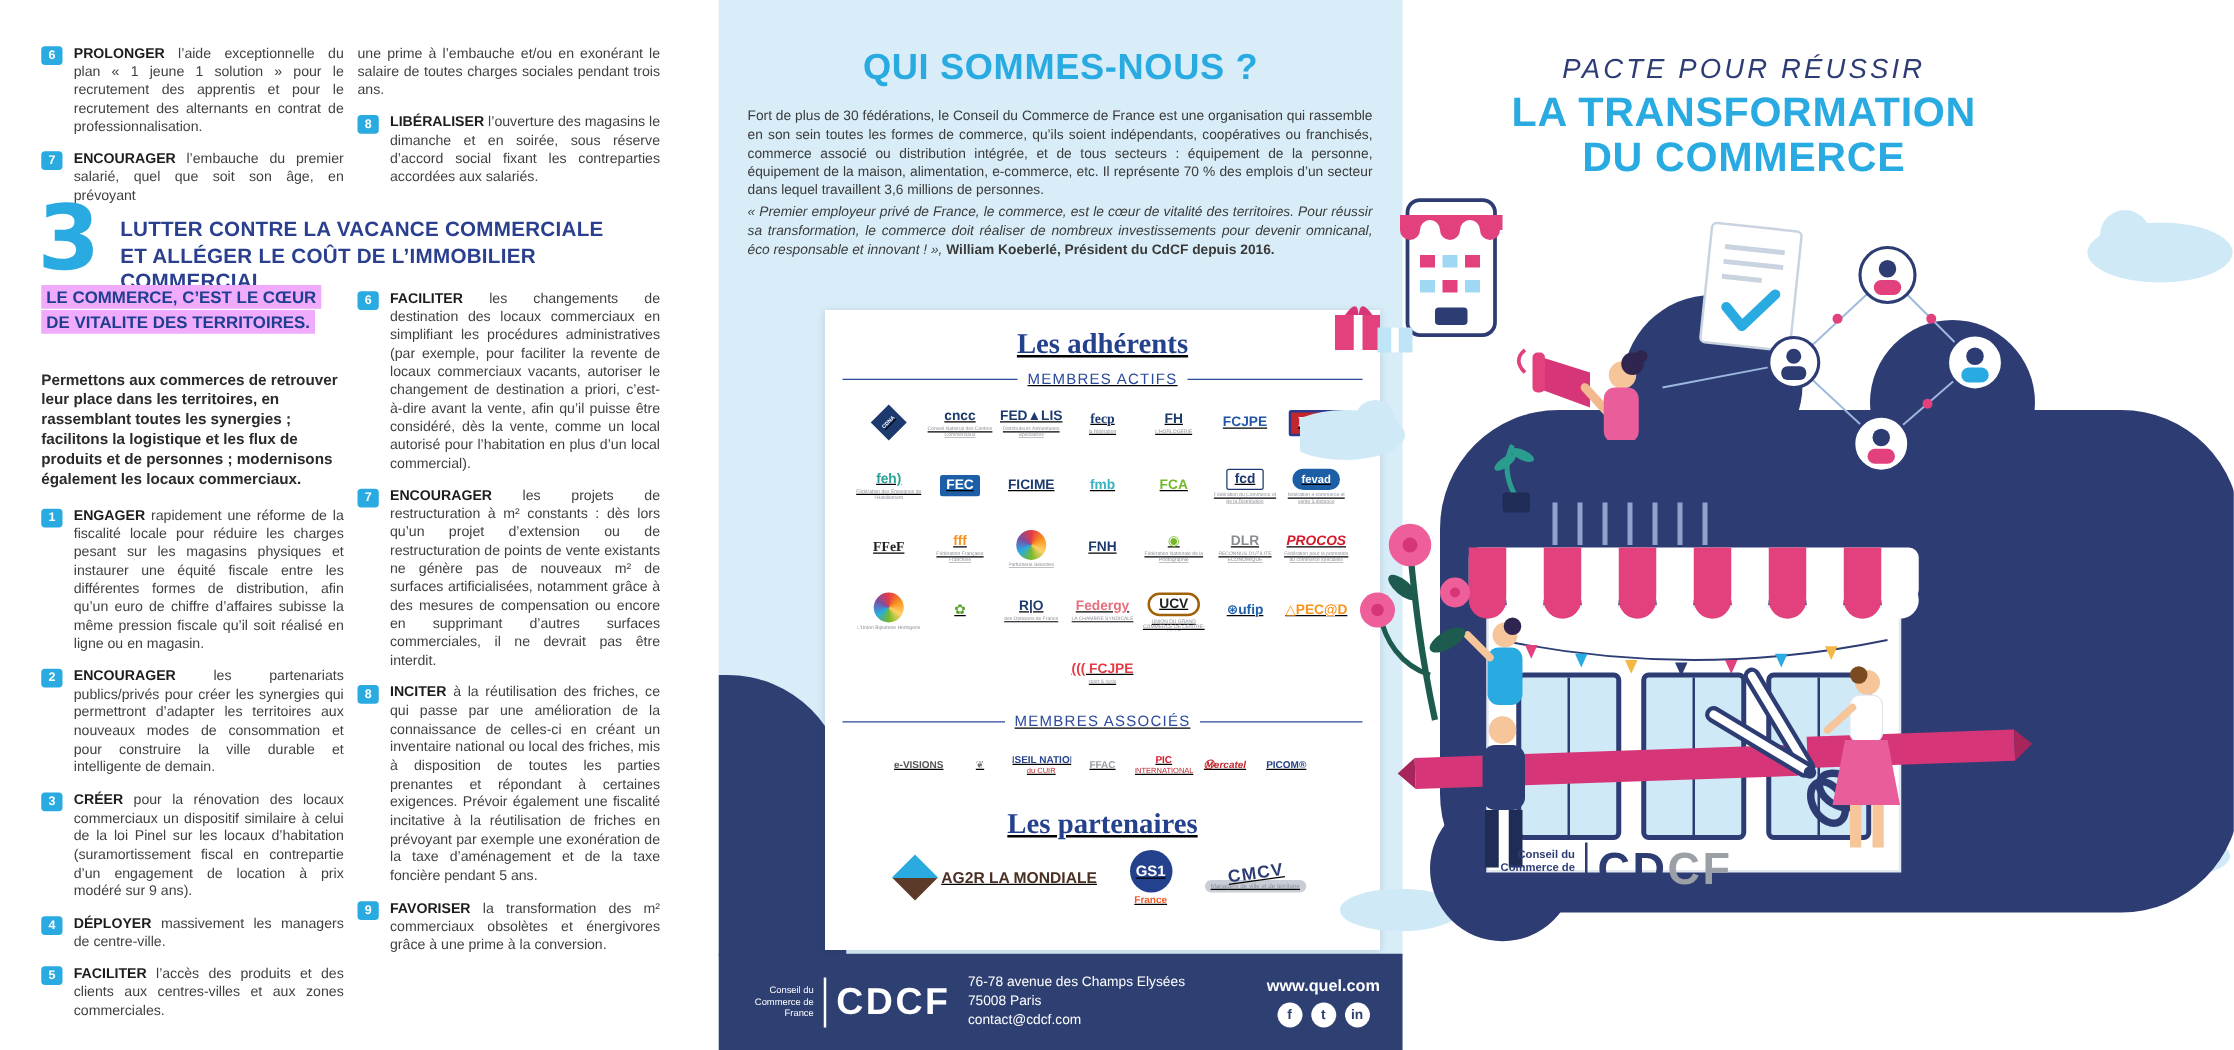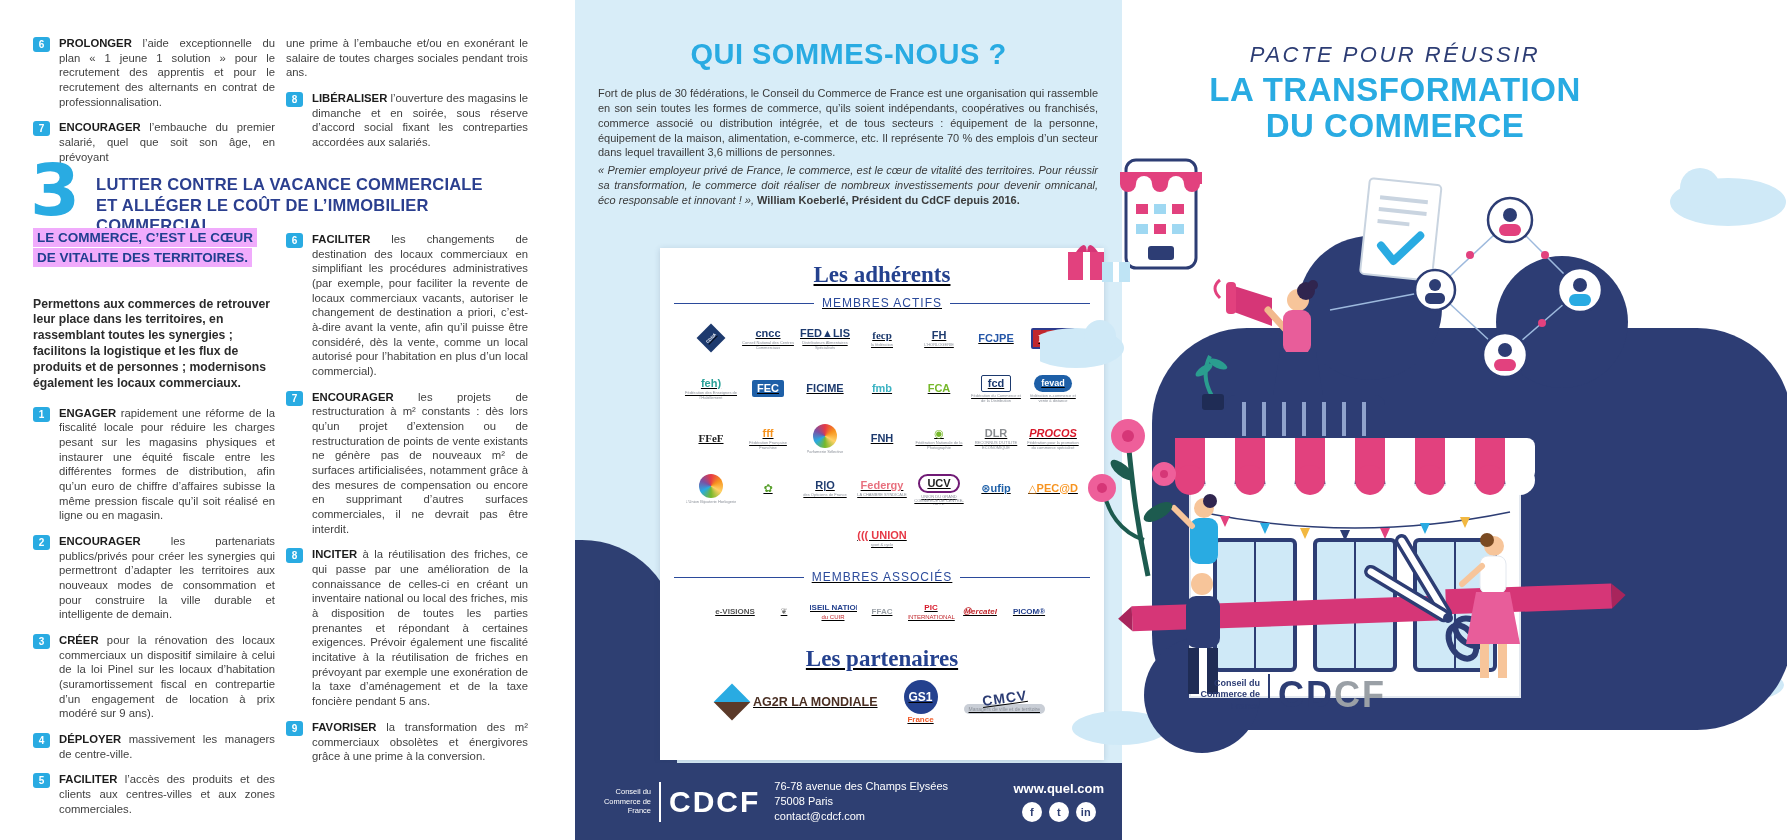--- a/index.html
+++ b/index.html
@@ -44,21 +44,21 @@
   .rule-label:before,.rule-label:after{content:"";flex:1;height:1px;background:#2b4a9b;}
   .logo-grid{display:flex;flex-wrap:wrap;justify-content:center;gap:4px 2px;}
   .logo-cell{width:55px;height:46px;display:flex;flex-direction:column;align-items:center;justify-content:center;overflow:hidden;}
   .logo-mark{font-weight:bold;font-size:11px;line-height:1;white-space:nowrap;}
   .logo-caption{font-size:4px;color:#8a8f98;text-align:center;line-height:1.2;margin-top:2px;max-height:10px;overflow:hidden;}
   .lg-diamond{width:24px;height:24px;display:flex;align-items:center;justify-content:center;background:#1d3a6e;color:#fff;font-size:5px;transform:rotate(-45deg) scale(0.85);}
   .lg-box{padding:3px 5px;color:#fff !important;background:#1d5fa7;border-radius:2px;}
   .lg-redbox{padding:3px 5px;color:#fff !important;background:#c1272d;border:2px solid #2d3a8c;border-radius:2px;font-family:"Liberation Serif",serif;}
   .lg-pill{padding:4px 7px;color:#fff !important;background:#1d5fa7;border-radius:10px;font-size:9px;}
   .lg-outline{padding:2px 6px;border:1.5px solid #1d3a6e;border-radius:2px;}
-  .lg-oval{padding:2px 7px;border:2px solid #701a75;border-radius:12px;}
+  .lg-oval{padding:2px 7px;border:2px solid #a16207;border-radius:12px;}
   .lg-serif{font-family:"Liberation Serif",serif;}
   .lg-italic{font-style:italic;}
   .lg-dots{width:24px;height:24px;border-radius:50%;background:conic-gradient(#e63946,#f7931e,#ffd166,#76b82a,#29abe2,#7b4fa3,#e63946);}
   .assoc-grid .logo-cell{width:47px;}
   .partners{display:flex;align-items:center;justify-content:center;gap:26px;margin-top:8px;}
   .ag2r{display:flex;align-items:center;gap:8px;}
   .ag2r-mark{width:26px;height:26px;transform:rotate(45deg);background:linear-gradient(135deg,#29abe2 50%,#5b3a29 50%);}
   .ag2r-label{font-weight:800;color:#4a2f23;font-size:12.5px;}
   .gs1{display:flex;flex-direction:column;align-items:center;}
   .gs1-circle{width:34px;height:34px;border-radius:50%;background:#24418e;color:#fff;font-weight:800;font-size:12px;display:flex;align-items:center;justify-content:center;}
@@ -346,21 +346,21 @@
         <span class="logo-mark" style="color: rgb(29, 95, 167);">⊛ufip</span>
         <span class="logo-caption"></span>
       </div>
 
       <div class="logo-cell">
         <span class="logo-mark" style="color: rgb(247, 147, 30);">△PEC@D</span>
         <span class="logo-caption"></span>
       </div>
 
       <div class="logo-cell">
-        <span class="logo-mark" style="color: rgb(230, 57, 70);">((( UNION</span>
+        <span class="logo-mark" style="color: rgb(230, 57, 70);">((( FCJPE</span>
         <span class="logo-caption">sport &amp; cycle</span>
       </div>
     </div>
   <div class="rule-label">
       <span>MEMBRES ASSOCIÉS</span>
     </div>
   <div class="logo-grid assoc-grid">
 
       <div class="logo-cell">
         <span class="logo-mark" style="font-size: 8px; color: rgb(85, 85, 85);">e-VISIONS</span>

